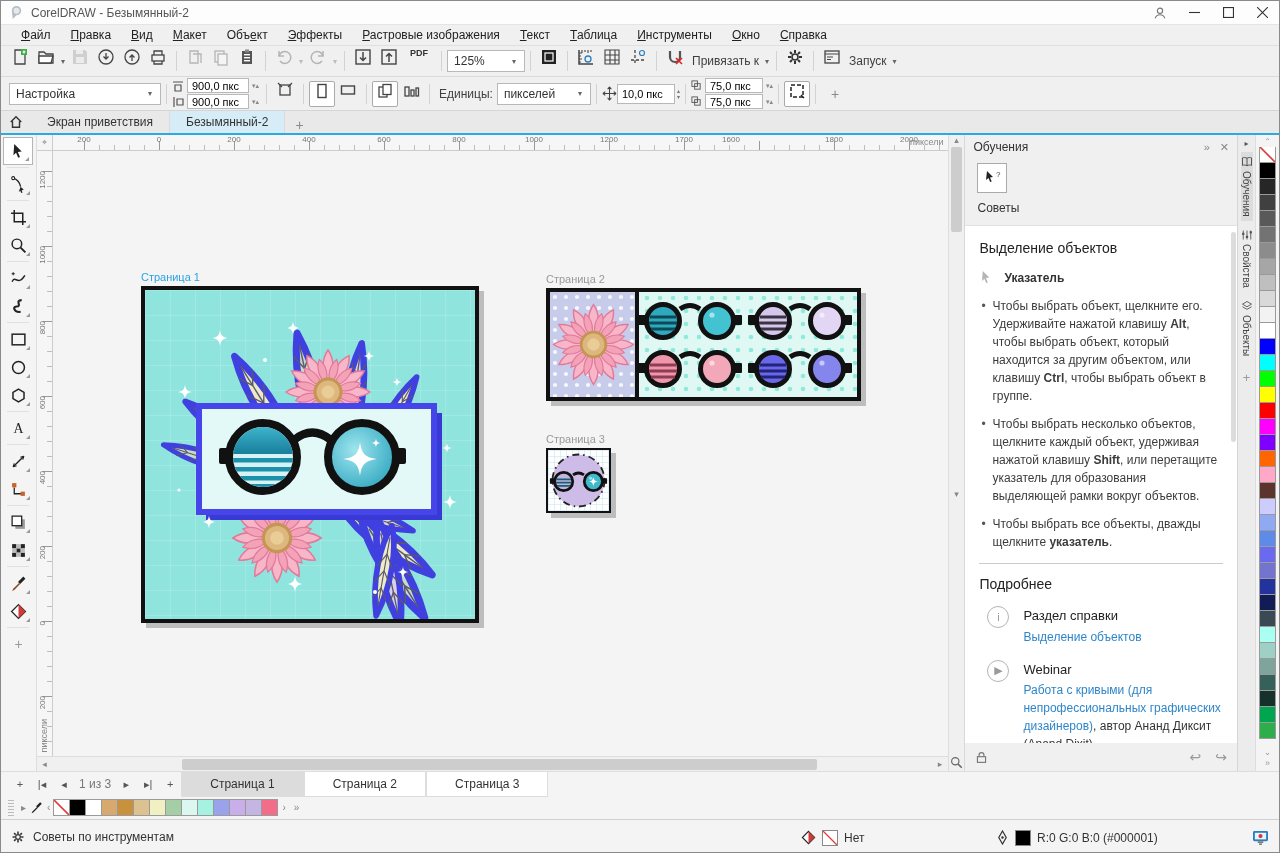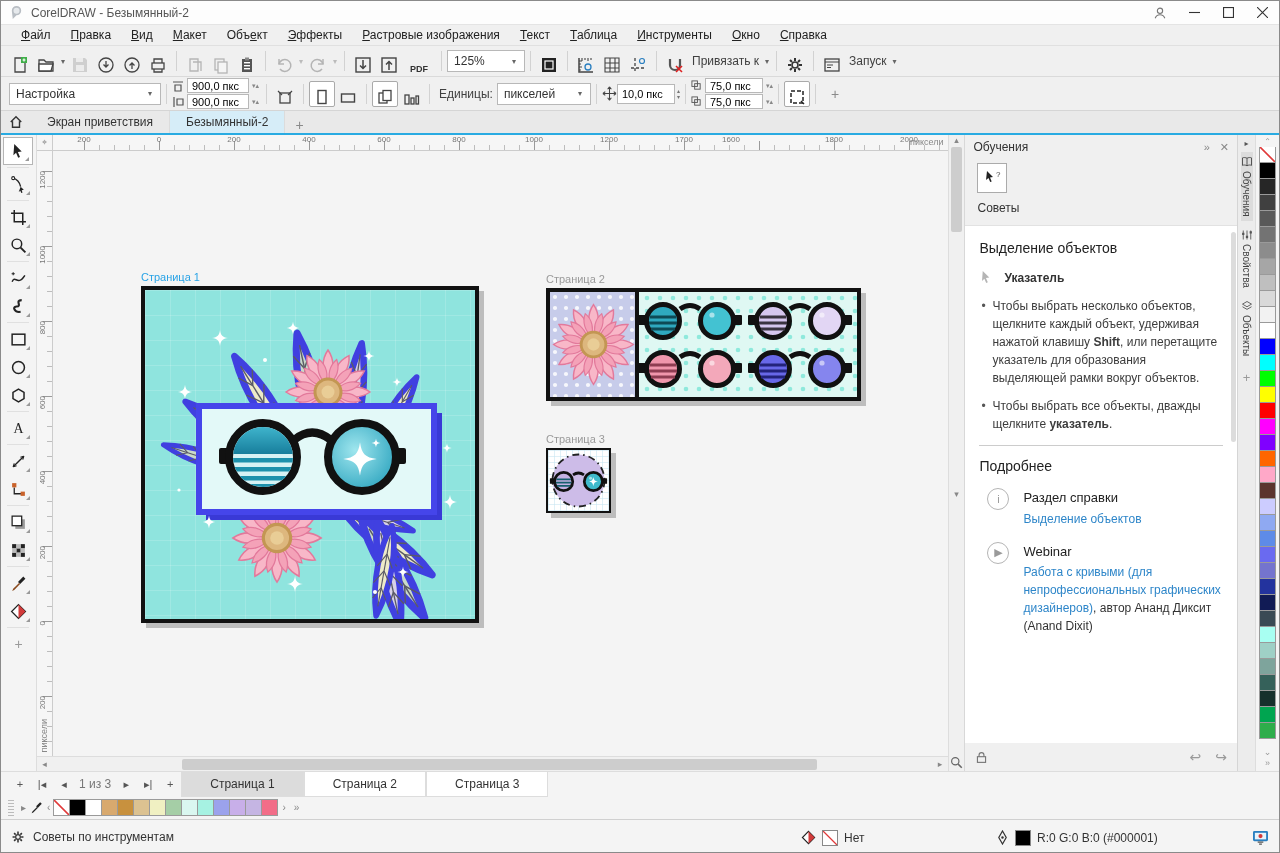--- a/index.html
+++ b/index.html
@@ -11,21 +11,21 @@
   #titlebar .ttl{margin-left:7px;color:#555;font-size:12px}
   #titlebar .winbtns{margin-left:auto;display:flex;height:100%}
   .winbtn{width:34px;display:flex;align-items:center;justify-content:center;color:#444;font-size:11px}
   
   #menubar{height:21px;background:#f0f0f0;display:flex;align-items:center;padding-left:10px;border-bottom:1px solid #e0e0e0}
   .mitem{padding:2px 10px;color:#222;cursor:default}
   .mitem u{text-decoration:underline}
   
   #stdbar{height:31px;background:#f0f0f0;display:flex;align-items:center;padding:0 6px;border-bottom:1px solid #dadada}
   #propbar{height:34px;background:#f0f0f0;display:flex;align-items:center;padding:0 8px;border-bottom:1px solid #d5d5d5}
-  .tb{width:26px;height:26px;display:flex;align-items:flex-end;justify-content:center;border-radius:2px;flex:none}
+  .tb{width:26px;height:26px;display:flex;align-items:flex-start;justify-content:center;border-radius:2px;flex:none}
   .tb svg{width:18px;height:18px}
   .dis{opacity:.38}
   .sep{width:1px;height:20px;background:#d2d2d2;margin:0 5px;flex:none}
   .caret{font-size:8px;color:#666;margin:0 2px}
   .combo{background:#fff;border:1px solid #b8b8b8;height:22px;display:flex;align-items:center;padding:0 6px;gap:6px}
   .combo .cv{flex:1}
   .fld{background:#fff;border:1px solid #b8b8b8;height:15px;font-size:11px;padding:0 4px;font-family:"Liberation Sans",sans-serif}
   .spin2{display:flex;flex-direction:column;justify-content:center;color:#777;font-size:6px;line-height:6px;margin-left:2px}
   .lbl{color:#404040;margin:0 4px;white-space:nowrap}
   .stack{display:flex;flex-direction:column;gap:1px;justify-content:center}
@@ -790,20 +790,21 @@
     </div>
     <div id="dockercard">
       <h2>Выделение объектов</h2>
       <div class="ptrrow">
         <svg width="15" height="15" viewBox="0 0 16 16">
             <path d="M4 1l7 7-3.6.5 2 4.6-1.7.7-2-4.6L3.2 11.6z" fill="#b5b5b5"></path>
           </svg>
         <b>Указатель</b>
       </div>
       <ul>
+          <li>Чтобы выбрать объект, щелкните его. Удерживайте нажатой клавишу <b>Alt</b>, чтобы выбрать объект, который находится за другим объектом, или клавишу <b>Ctrl</b>, чтобы выбрать объект в группе.</li>
           <li>Чтобы выбрать несколько объектов, щелкните каждый объект, удерживая нажатой клавишу <b>Shift</b>, или перетащите указатель для образования выделяющей рамки вокруг объектов.</li>
           <li>Чтобы выбрать все объекты, дважды щелкните <b>указатель</b>.</li>
         </ul>
       <div class="hr"></div>
       <h2>Подробнее</h2>
       <div class="morerow">
         <span class="cic">i</span>
         <div class="morebody">
           <div class="mtitle">Раздел справки</div>
           <a class="lnk" href="#">Выделение объектов</a>

